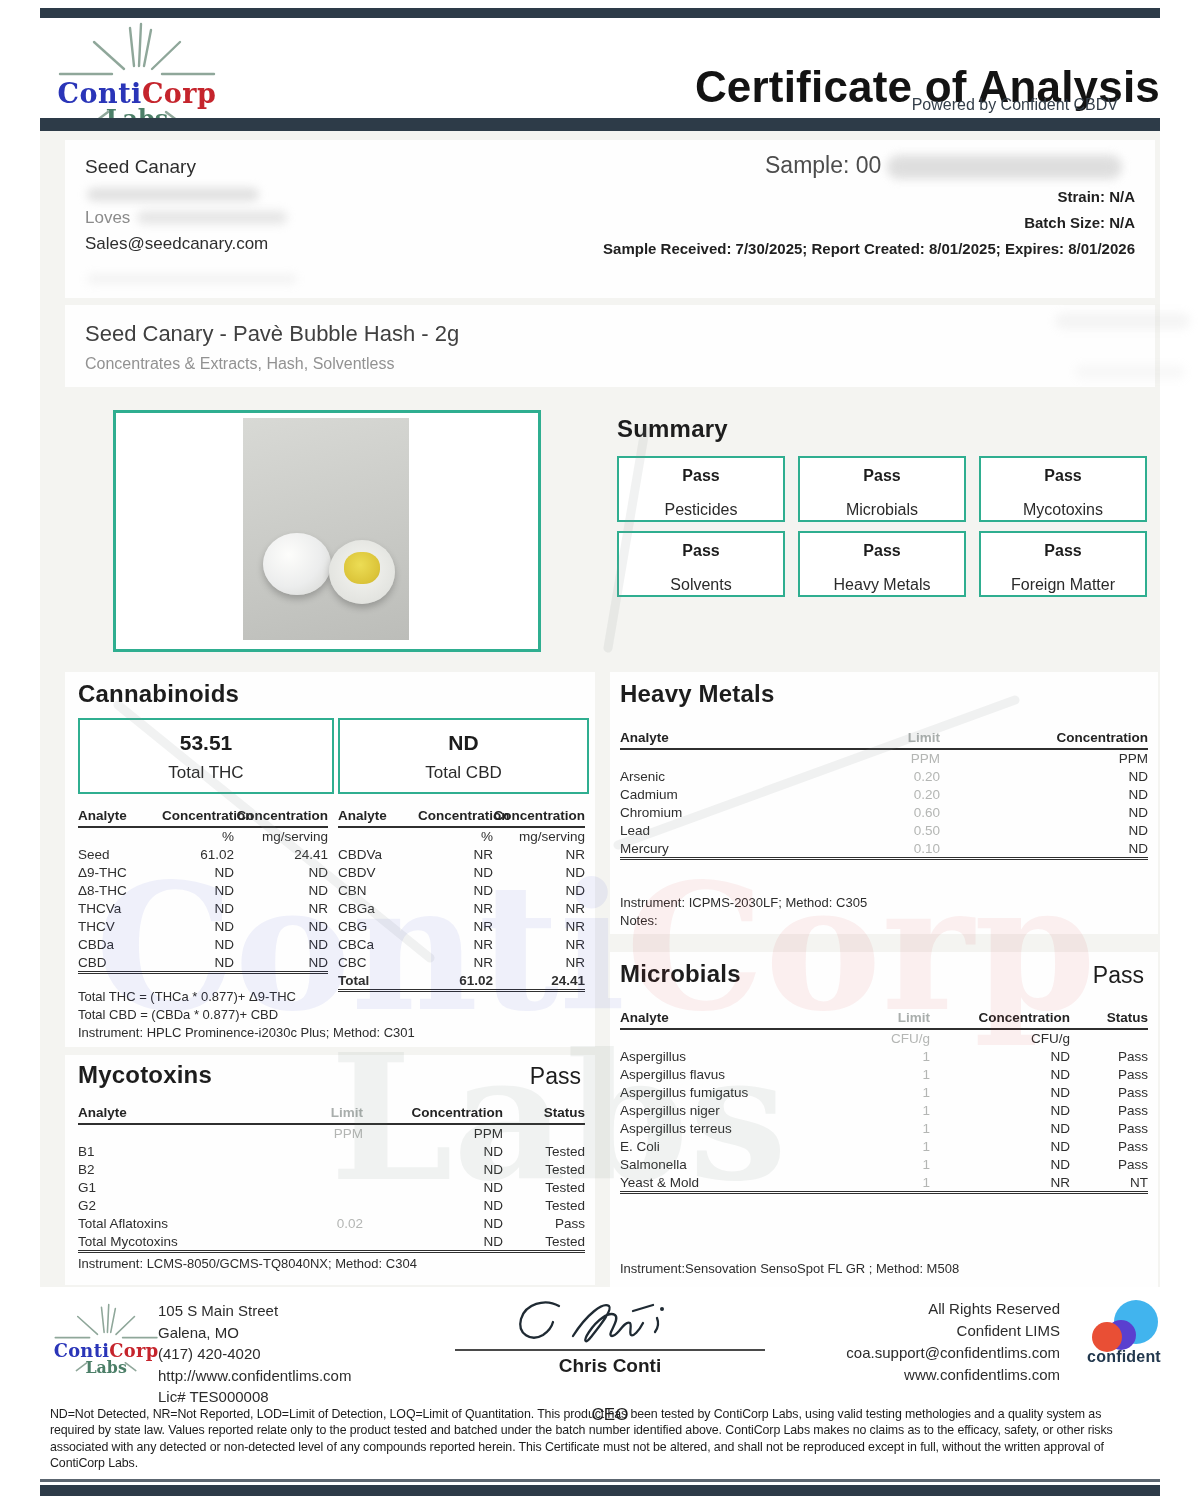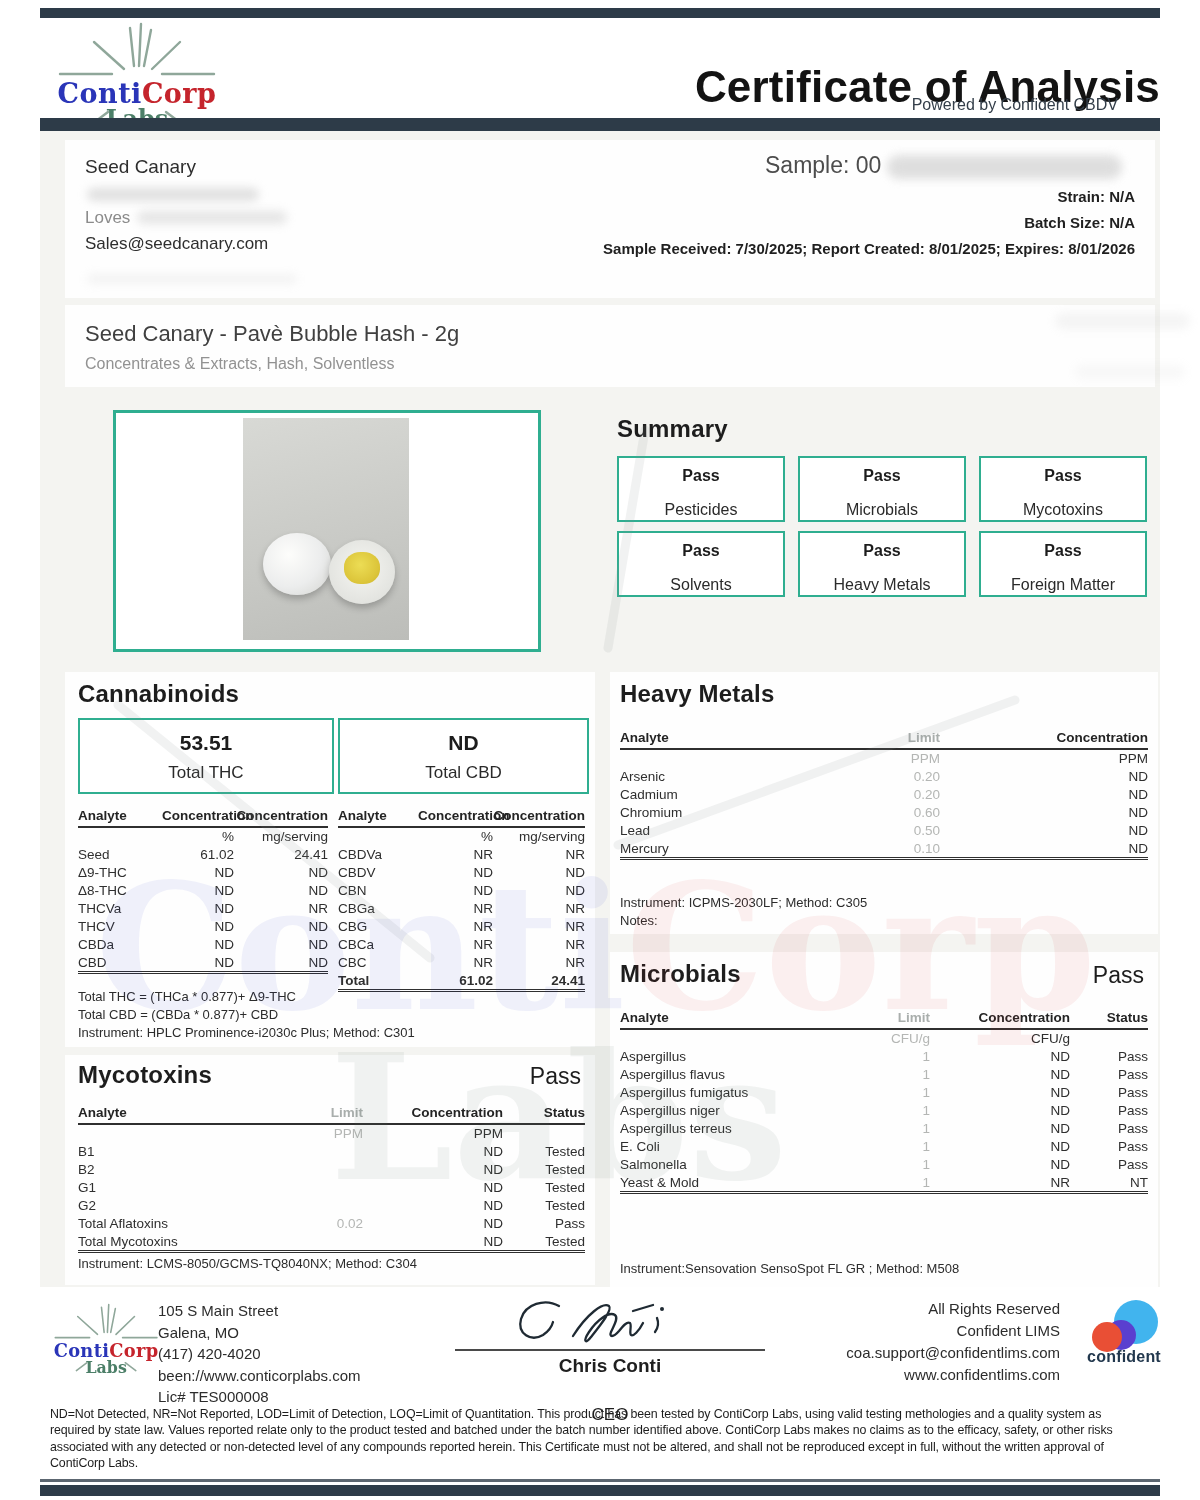--- a/index.html
+++ b/index.html
@@ -551,21 +551,21 @@
       </g>
     </svg>
     <div class="lg-main"><span class="lg-blue">Conti</span><span class="lg-red">Corp</span></div>
     <div class="lg-labs">Labs</div>
   </div>
 
   <div class="abs foot-line" style="left:158px;top:1300px;">
     <div>105 S Main Street</div>
     <div>Galena, MO</div>
     <div>(417) 420-4020</div>
-    <div>been://www.conticorplabs.com</div>
+    <div>http://www.confidentlims.com</div>
     <div>Lic# TES000008</div>
   </div>
 
   <svg class="abs" style="left:505px;top:1294px;" width="215" height="56" viewBox="0 0 215 56">
     <g stroke="#1f2a33" stroke-width="2.3" fill="none" stroke-linecap="round">
       <path d="M54 12 C40 4 20 10 16 25 C12 40 26 48 38 41 C44 37 47 32 48 28"></path>
       <path d="M68 42 C82 20 98 8 104 12 C108 16 94 33 86 43 C80 51 78 47 84 38 C92 26 104 17 110 21 C114 24 108 33 106 38 C104 43 108 44 114 37 C118 32 122 27 125 29 C127 31 124 39 126 41 C128 43 134 37 138 29"></path>
       <path d="M128 17 L148 11"></path>
       <path d="M152 24 C154 29 153 34 150 38"></path>
     </g>

